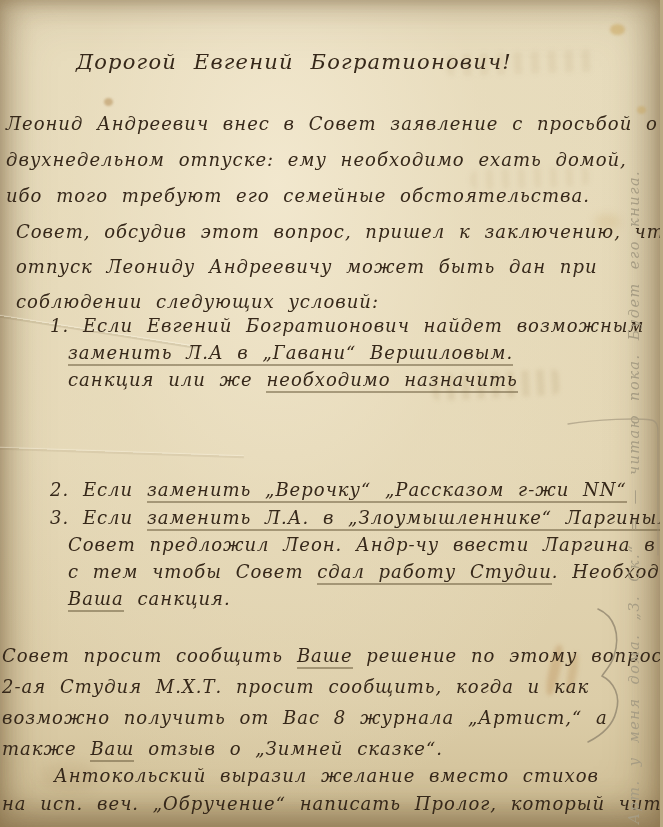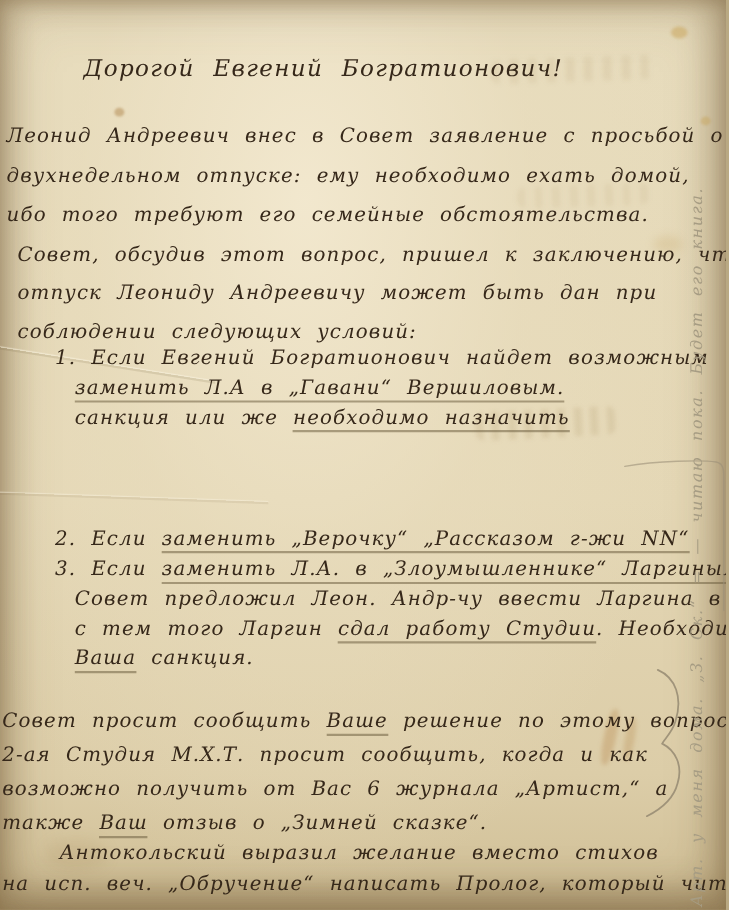--- a/index.html
+++ b/index.html
@@ -88,29 +88,29 @@
       <div class="line"><span>санкция или же </span><span class="u">необходимо назначить</span></div>
     </div>
 
   <div class="para body-text item" style="left:50px;top:476px;--lh:27px;">
       <div class="line"><span>2. Если </span><span class="u">заменить „Верочку“ „Рассказом г-жи NN“</span></div>
     </div>
 
   <div class="para body-text item" style="left:50px;top:504px;--lh:27px;">
       <div class="line"><span>3. Если </span><span class="u">заменить Л.А. в „Злоумышленнике“ Ларгиным.</span></div>
       <div class="line"><span>Совет предложил Леон. Андр-чу ввести Ларгина в роль,</span></div>
-      <div class="line"><span>с тем того Ларгин </span><span class="u">сдал работу Студии</span><span>. Необходима</span></div>
+      <div class="line"><span>с тем чтобы Совет </span><span class="u">сдал работу Студии</span><span>. Необходима</span></div>
       <div class="line"><span class="u">Ваша</span><span> санкция.</span></div>
     </div>
 
 
   <div class="para body-text" style="left:2px;top:640px;--lh:31px;">
       <div class="line"><span>Совет просит сообщить </span><span class="u">Ваше</span><span> решение по этому вопросу,</span></div>
       <div class="line"><span>2-ая Студия М.Х.Т. просит сообщить, когда и как</span></div>
-      <div class="line"><span>возможно получить от Вас 6 журнала „Артист,“ а</span></div>
+      <div class="line"><span>возможно получить от Вас 8 журнала „Артист,“ а</span></div>
       <div class="line"><span>также </span><span class="u">Ваш</span><span> отзыв о „Зимней сказке“.</span></div>
     </div>
 
   <div class="para body-text indent-first" style="left:2px;top:762px;--lh:28px;">
       <div class="line"><span>Антокольский выразил желание вместо стихов</span></div>
       <div class="line"><span>на исп. веч. „Обручение“ написать Пролог, который читал бы</span></div>
     </div>
 
   <svg class="pencil-svg" style="left:580px;top:604px;" width="50" height="145" viewBox="0 0 50 145">
     <path d="M18,5 C34,12 41,30 34,52 C31,62 24,68 22,72 C34,78 41,92 36,108 C32,124 18,133 8,138" fill="none" stroke="#958a72" stroke-width="1.6" opacity="0.85" stroke-linecap="round"></path>

